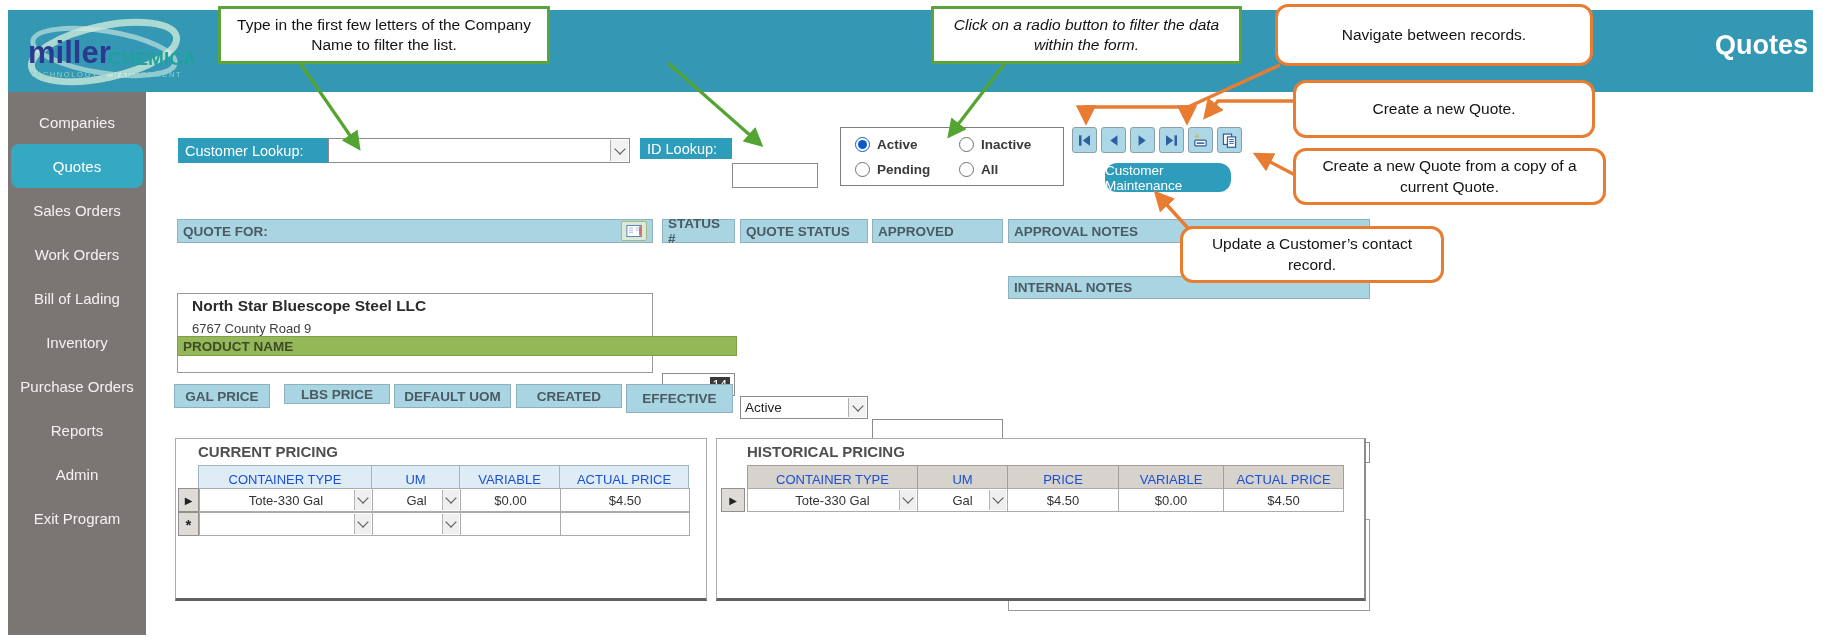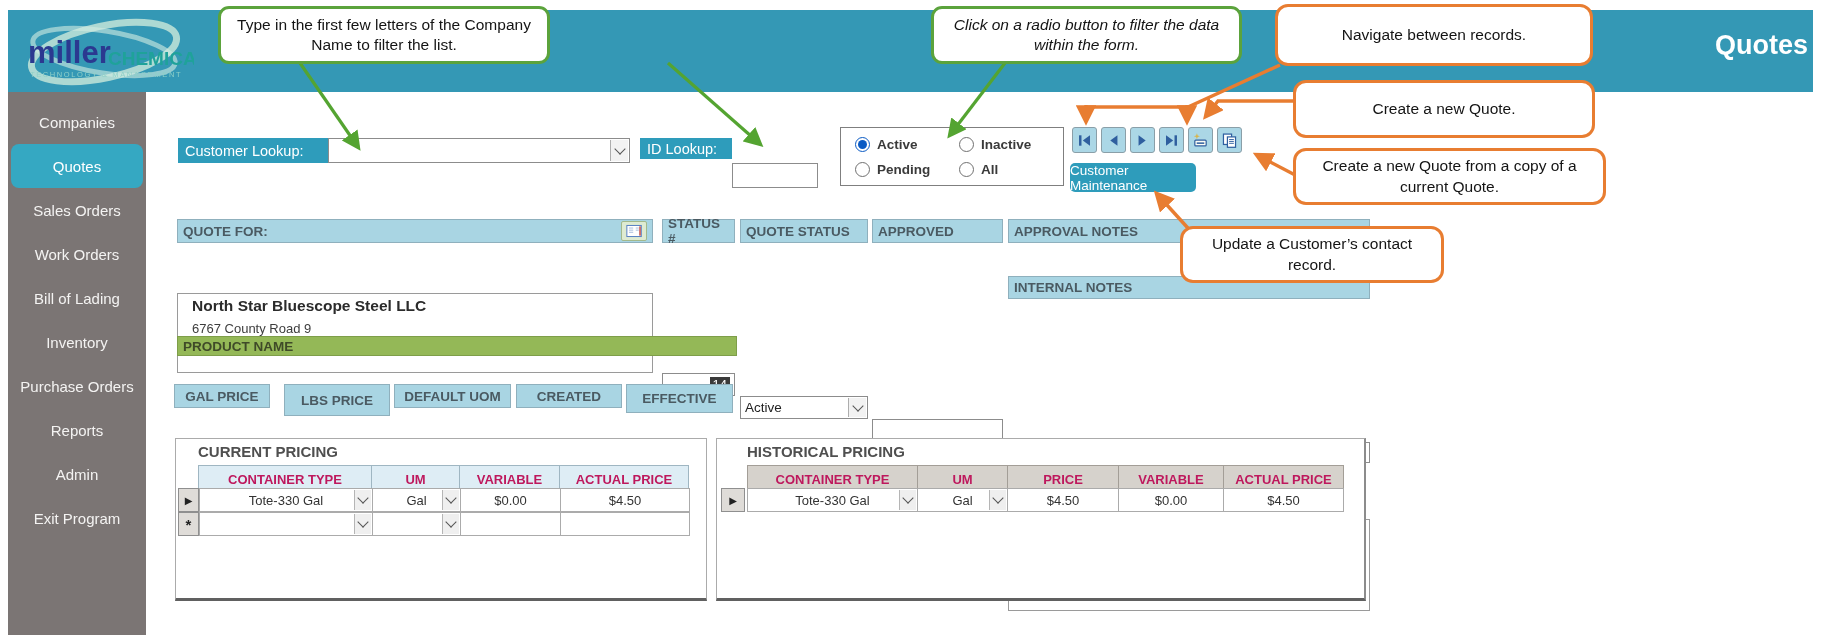--- a/index.html
+++ b/index.html
@@ -13,21 +13,21 @@
 
   
   .sidebar{background:#7B7574;padding-top:8px;}
   .side-item{height:44px;display:flex;align-items:center;justify-content:center;
              color:#F4F3F2;font-size:15px;cursor:pointer;margin:0 3px;}
   .side-item.active{background:#35A8C2;border-radius:8px;color:#fff;}
 
   
   .lbl-teal{background:#2E9CBB;color:#fff;font-size:14.5px;display:flex;align-items:center;padding-left:7px;}
   .btn-teal{background:#2E9CBB;color:#fff;font-size:13.5px;display:flex;align-items:center;justify-content:center;
-            border-radius:5px;cursor:pointer;}
+            border-radius:12px;cursor:pointer;margin-left:35px;}
 
   
   .field{background:#fff;border:1px solid #8C8C8C;font-size:13.5px;color:#222;display:flex;align-items:center;padding:0 4px;position:relative;}
   .chev{width:7px;height:7px;border-right:1.8px solid #555;border-bottom:1.8px solid #555;transform:rotate(45deg);margin-top:-4px;}
   .chevbox{position:absolute;top:1px;bottom:1px;right:1px;width:17px;background:#F2F2F2;border-left:1px solid #ADADAD;
            display:flex;align-items:center;justify-content:center;}
 
   
   .band{background:#A9D5E3;border:1px solid #8FB0BD;color:#4A5A62;font-weight:bold;font-size:13.5px;
         display:flex;align-items:center;padding:0 5px;}
@@ -48,31 +48,31 @@
   .navbtn{width:25px;height:26px;background:#ABD7E6;border:1px solid #8A9FA8;border-radius:3px;
           display:flex;align-items:center;justify-content:center;cursor:pointer;padding:0;}
   .navbtn svg{width:17px;height:17px;}
 
   
   .groupbox{background:#fff;border:1px solid #ABABAB;border-bottom:3px solid #606060;}
   .gtitle{font-size:15px;font-weight:bold;color:#4F4F4F;}
   .prow{display:flex;position:absolute;}
   .pc{border:1px solid #ABABAB;margin-left:-1px;background:#fff;display:flex;align-items:center;justify-content:center;
       font-size:13px;color:#333;height:24px;box-sizing:border-box;position:relative;}
-  .pc.h{font-weight:bold;color:#be185d;height:28px;}
+  .pc.h{font-weight:normal;color:#1d4ed8;height:28px;}
   .pc.h.cur{background:#DEEDF5;border-color:#9FB6C2;}
   .pc.h.his{background:#D6D2CC;border-color:#A39E97;}
   .pc .cellchev{position:absolute;top:1px;bottom:1px;right:1px;width:16px;background:#EFEFEF;border-left:1px solid #B5B5B5;
       display:flex;align-items:center;justify-content:center;}
   .selcell{width:21px;height:24px;background:#DFDCD8;border:1px solid #8F8F8F;display:flex;align-items:center;justify-content:center;
       font-size:10px;color:#222;box-sizing:border-box;margin-right:1px;cursor:pointer;}
   .selcell.star{font-size:15px;font-weight:bold;}
 
   
-  .callout{position:absolute;background:#fff;border-radius:11px;display:flex;align-items:center;justify-content:center;
+  .callout{position:absolute;background:#fff;border-radius:1px;display:flex;align-items:center;justify-content:center;
            text-align:center;font-size:15.5px;color:#141414;line-height:1.3;padding:4px 10px;box-sizing:border-box;z-index:50;}
   .callout.green{border:3px solid #5BA33C;}
   .callout.orange{border:3px solid #E87D31;border-radius:13px;}
 
   .arrows{position:absolute;left:0;top:0;z-index:40;pointer-events:none;}
 
   .addr-name{font-size:15.5px;font-weight:bold;color:#2B2B2B;}
   .addr-line{font-size:13px;color:#3D3D3D;}
   .hl{background:#3A3A3A;color:#fff;padding:0 3px;font-size:13px;}
 </style>
@@ -217,21 +217,21 @@
 
   <div class="abs band" style="left:1008px;top:276px;width:362px;height:23px;">INTERNAL NOTES</div>
   <div class="abs field" style="left:1008px;top:299px;width:362px;height:92px;align-items:flex-start;border-color:#9A9A9A;">
     <span></span>
   </div>
 
   <div class="abs green-band" style="left:177px;top:336px;width:560px;height:20px;">PRODUCT NAME</div>
 
   <div class="abs band center" style="left:174px;top:384px;width:96px;height:24px;">GAL PRICE</div>
 
-  <div class="abs band center" style="left:284px;top:384px;width:106px;height:32px;">LBS PRICE</div>
+  <div class="abs band center" style="left:284px;top:384px;width:106px;height:20px;">LBS PRICE</div>
 
   <div class="abs band center" style="left:394px;top:384px;width:117px;height:24px;">DEFAULT UOM</div>
 
   <div class="abs band center" style="left:516px;top:384px;width:106px;height:24px;">CREATED</div>
 
   <div class="abs band center" style="left:626px;top:384px;width:107px;height:29px;text-align:center;">EFFECTIVE</div>
 
   <div class="abs groupbox" style="left:175px;top:438px;width:532px;height:163px;text-align:right;">
     <div class="abs gtitle" style="left:22px;top:4px;">CURRENT PRICING</div>
     <div class="prow" style="left:23px;top:26px;">

